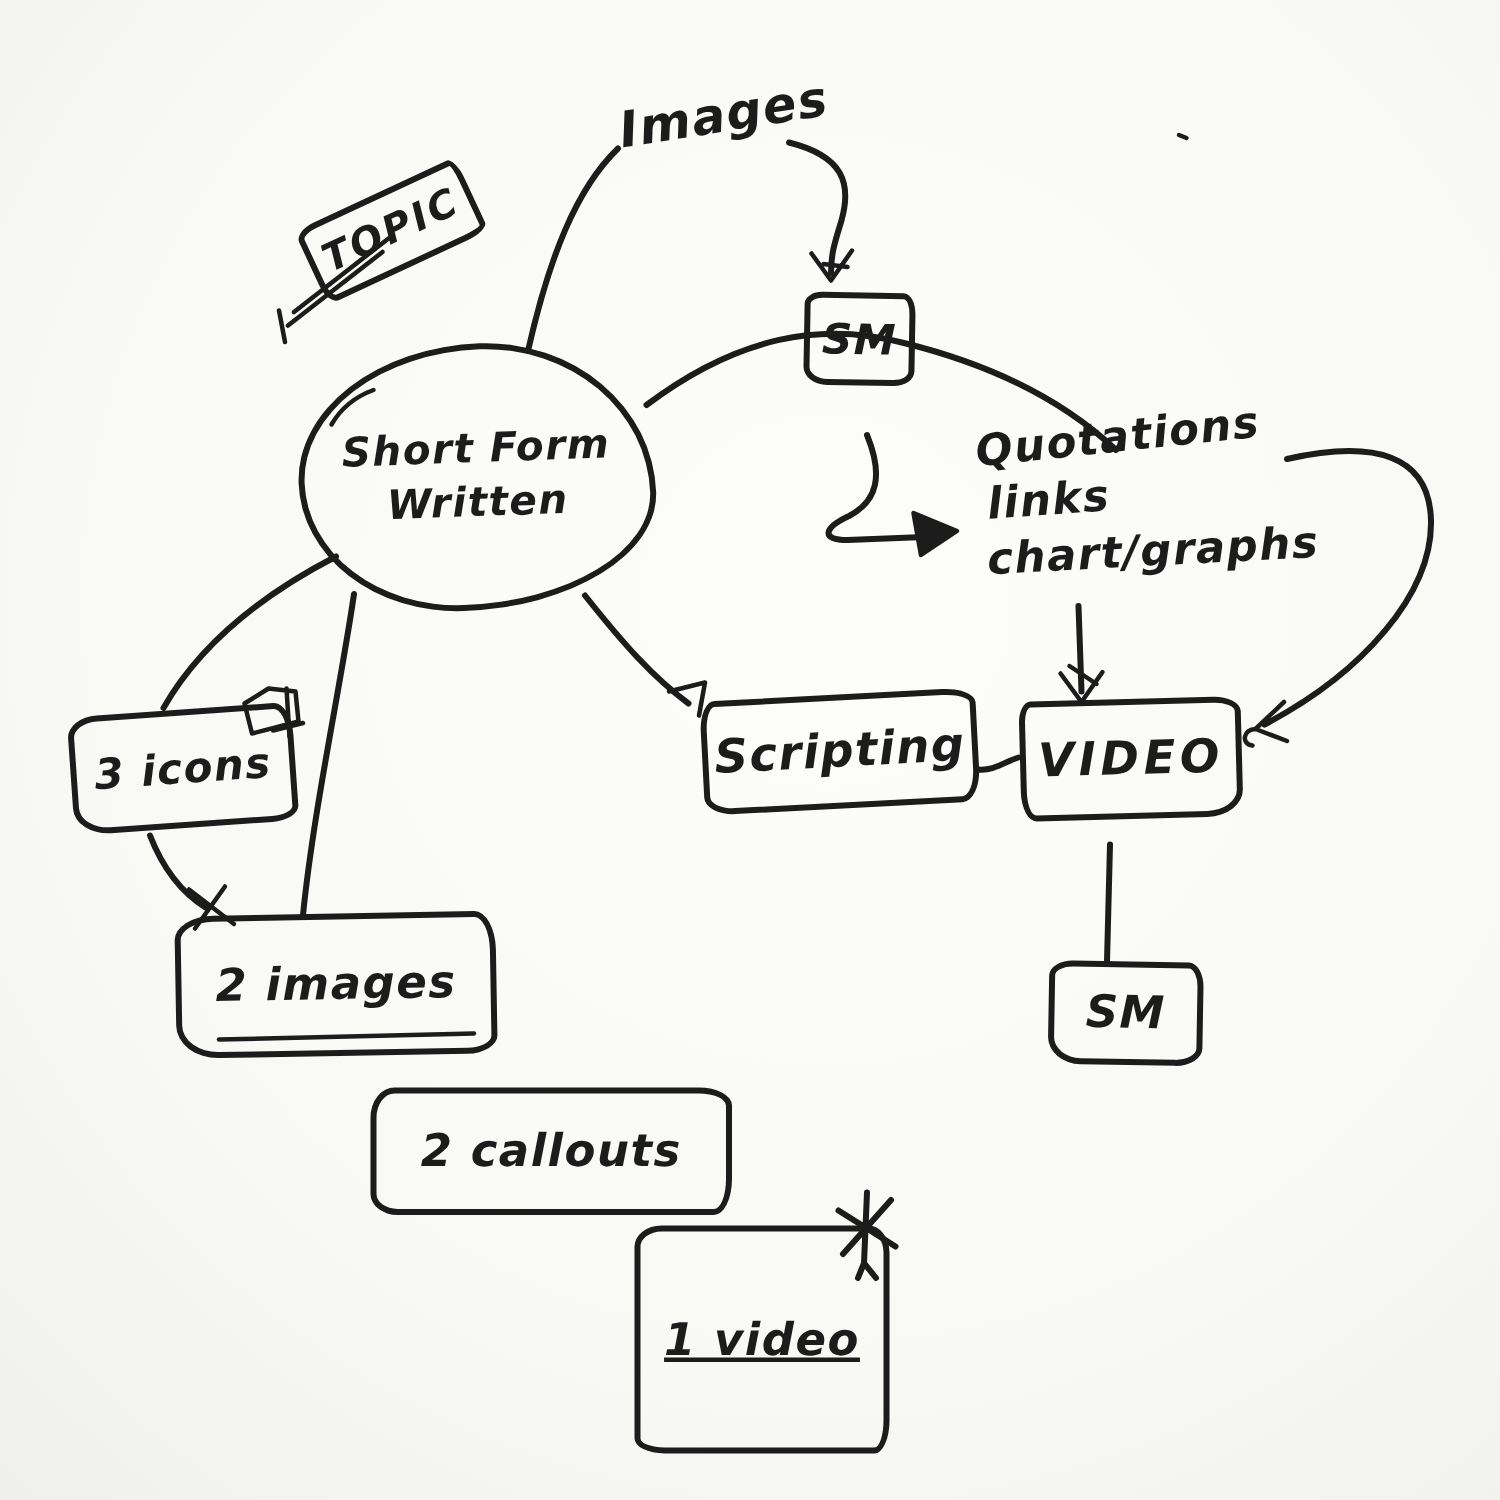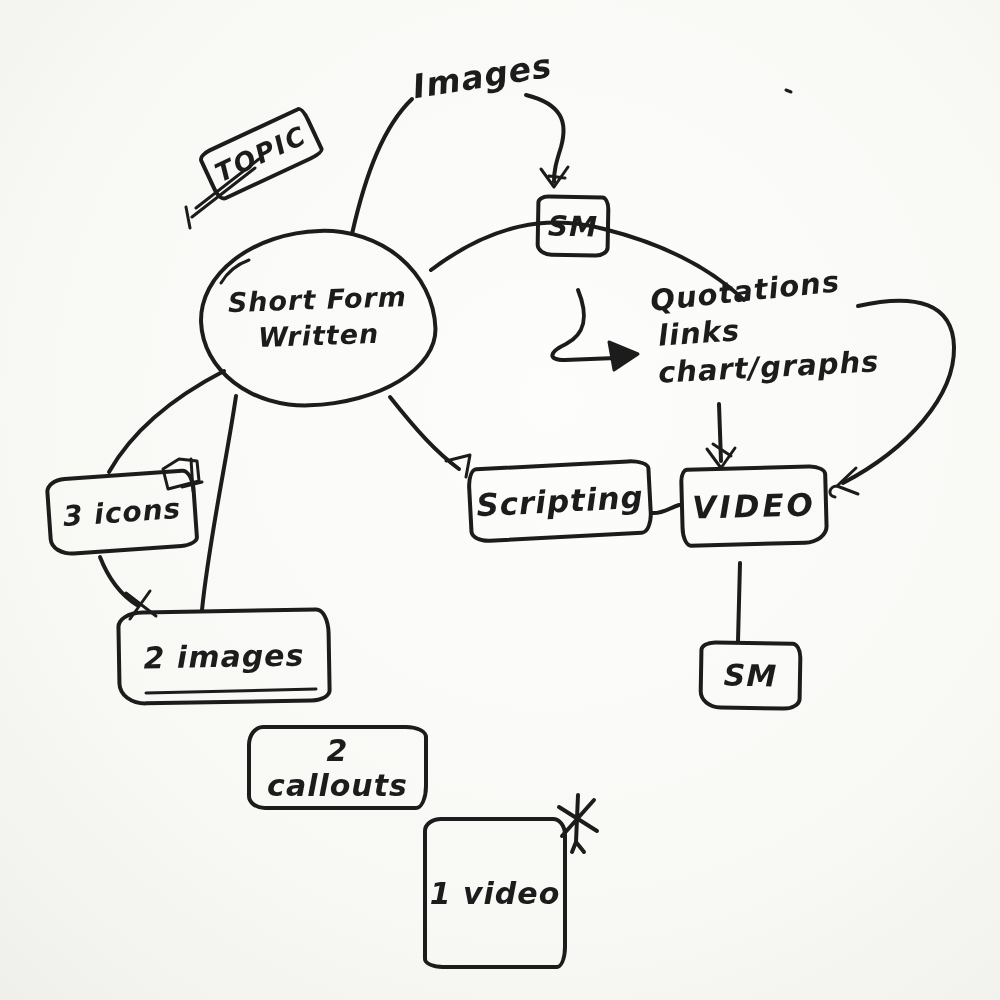--- a/index.html
+++ b/index.html
@@ -33,24 +33,24 @@
   #scripting{ left:468px; top:463px; width:184px; height:76px; transform:rotate(-3deg); font-size:31px;
               border-radius:10px 22px 12px 20px / 20px 10px 22px 12px; }
   #video    { left:680px; top:466px; width:148px; height:80px; transform:rotate(-1.5deg); font-size:31px; letter-spacing:3px;
               border-radius:8px 18px 24px 10px / 14px 10px 18px 20px; }
   #smBottom { left:699px; top:641px; width:103px; height:69px; transform:rotate(1deg); font-size:30px;
               border-radius:16px 10px 18px 22px / 10px 16px 12px 18px; }
   #icons    { left:47px;  top:473px; width:150px; height:79px; transform:rotate(-4deg); font-size:28px;
               border-radius:20px 12px 18px 24px / 14px 22px 10px 18px; }
   #images2  { left:117px; top:609px; width:214px; height:95px; transform:rotate(-1deg); font-size:30px;
               border-radius:26px 14px 20px 28px / 16px 26px 12px 22px; }
-  #callouts { left:247px; top:725px; width:181px; height:85px; font-size:30px;
+  #callouts { left:247px; top:725px; width:241px; height:85px; font-size:30px;
               border-radius:16px 22px 12px 18px / 20px 12px 24px 14px; }
-  #video1   { left:423px; top:817px; width:144px; height:152px; font-size:30px; line-height:1.5;
-              border-radius:18px 14px 10px 20px / 14px 18px 22px 10px; }
+  #video1   { left:423px; top:817px; width:170px; height:152px; font-size:30px; line-height:1.5;
+              border-radius:18px 14px 10px 20px / 14px 18px 22px 10px;text-decoration:underline; }
 </style>
 </head>
 <body>
 
 <div class="board">
 
   <svg class="strokes" viewBox="0 0 1000 1000">
 
     <path d="M 221 283 C 228 271 238 264 249 260" class="thin"></path>
 

